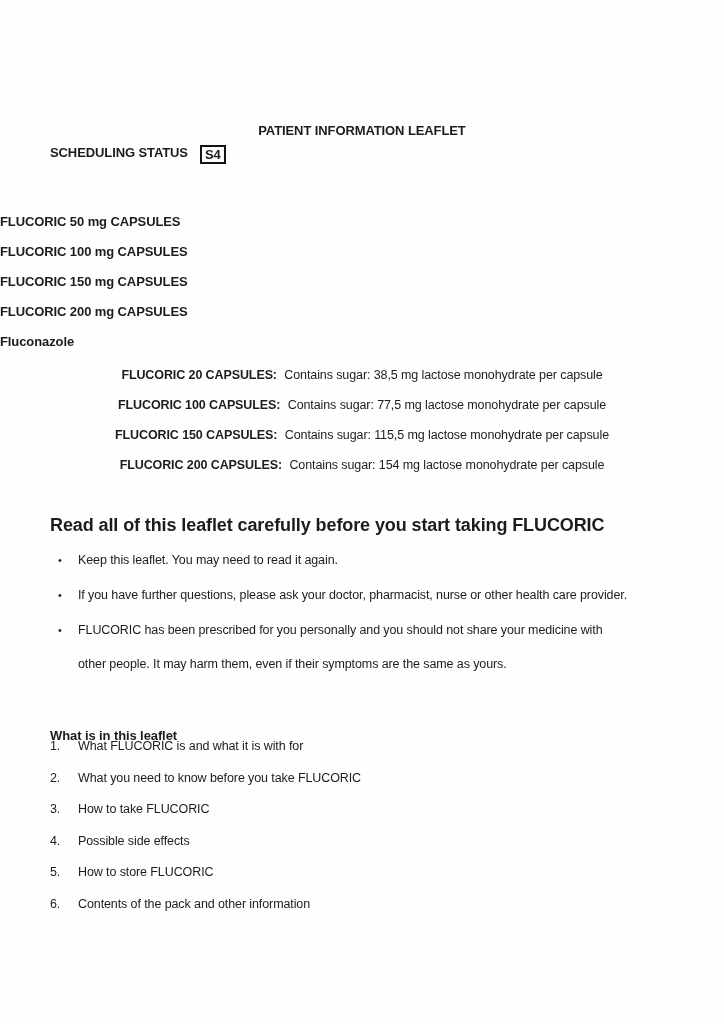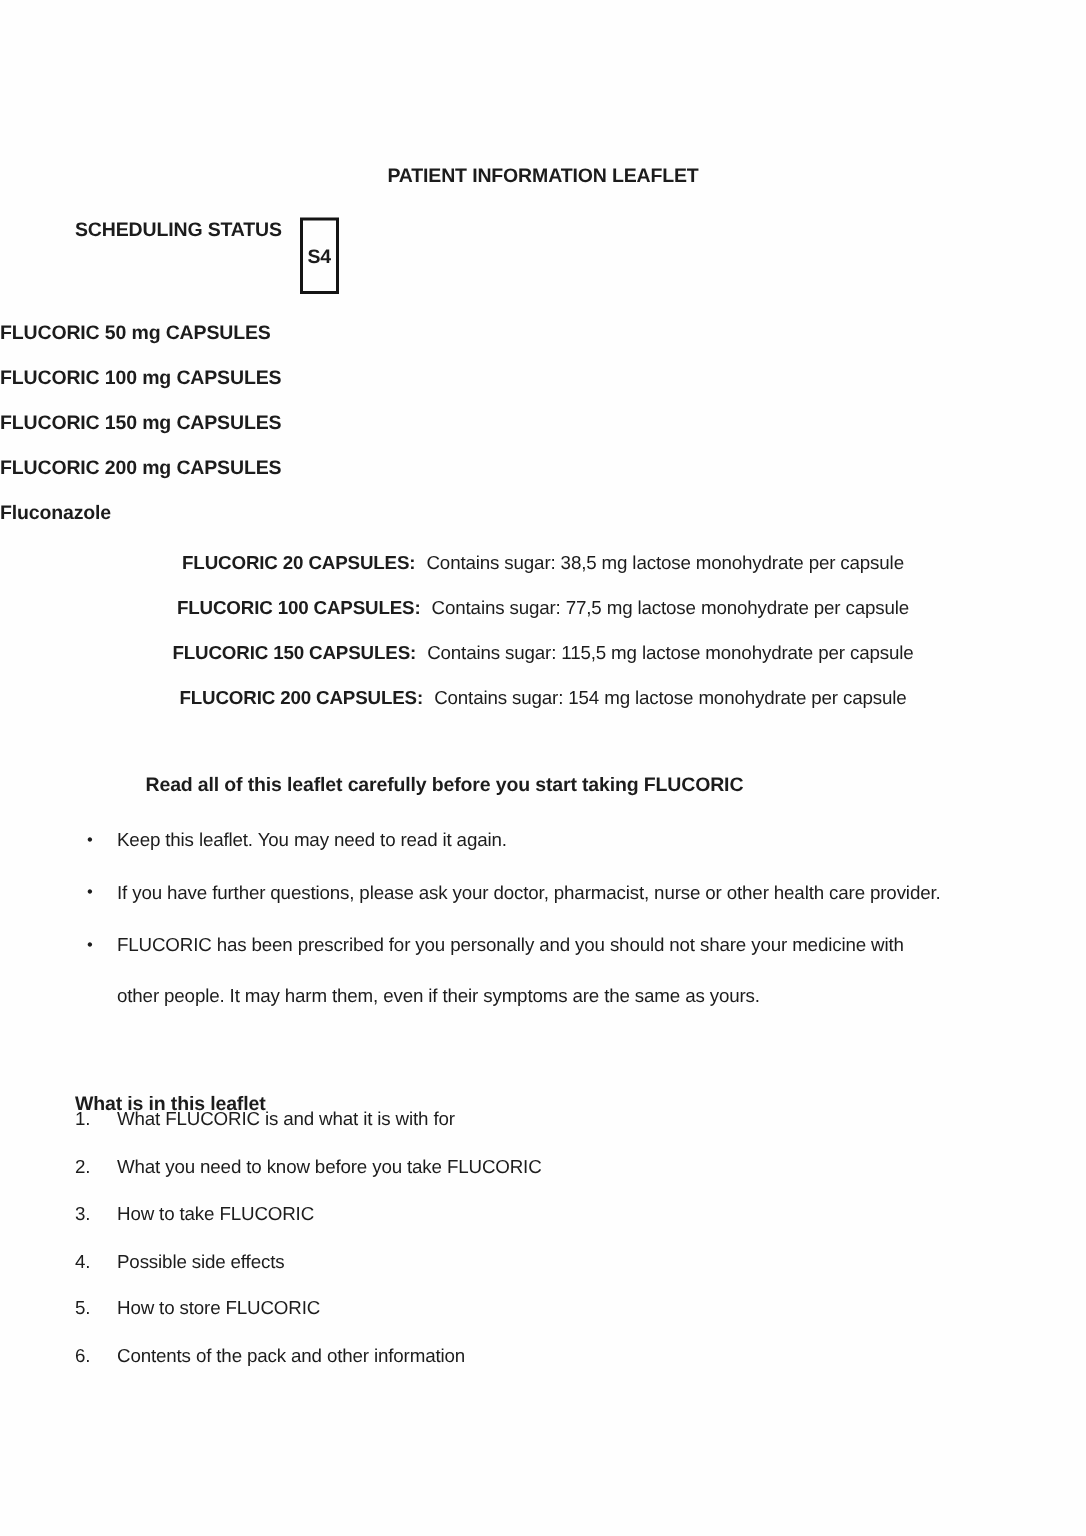--- a/index.html
+++ b/index.html
@@ -7,50 +7,50 @@
     position:relative;
     width:724px;height:1024px;
     background:#fefefe;
     font-family:"Liberation Sans", sans-serif;
     color:#1c1c1c;
     font-size:12.5px;
     letter-spacing:-0.1px;
     overflow:hidden;
   }
   .doc-title{
-    position:absolute;top:109px;left:0;right:0;
+    position:absolute;top:123px;left:0;right:0;
     text-align:center;font-weight:bold;font-size:13px;
   }
   .sched{
     position:absolute;top:145px;left:50px;
     display:flex;align-items:flex-start;
     font-weight:bold;font-size:13px;
   }
   .sched-badge{
     margin-left:12px;
     border:2px solid #141414;
-    padding:16px 3px;
+    padding:0 3px;
     line-height:15px;
     font-weight:bold;
   }
   .products{
     position:absolute;top:207px;left:0;right:0;
     text-align:left;font-weight:bold;font-size:13px;
   }
   .product-line{height:30px;line-height:30px;}
   .sugar{
     position:absolute;top:360px;left:0;right:0;
     text-align:center;
   }
   .sugar-line{height:30px;line-height:30px;white-space:nowrap;}
   .sugar-line .lead{font-weight:bold;}
   .sugar-line .detail{margin-left:4px;}
   .read-heading{
     position:absolute;top:515px;left:50px;
-    font-weight:bold;font-size:13px;margin-left:47px;
+    font-weight:bold;font-size:18px;
   }
   .bullets{position:absolute;top:543px;left:50px;width:640px;}
   .bullet{position:relative;padding-left:28px;margin-bottom:1px;}
   .bullet .marker{
     position:absolute;left:8px;top:0;
     line-height:34px;font-size:11px;
   }
   .bullet .bl{line-height:34px;white-space:nowrap;}
   .toc-heading{
     position:absolute;top:705px;left:50px;

